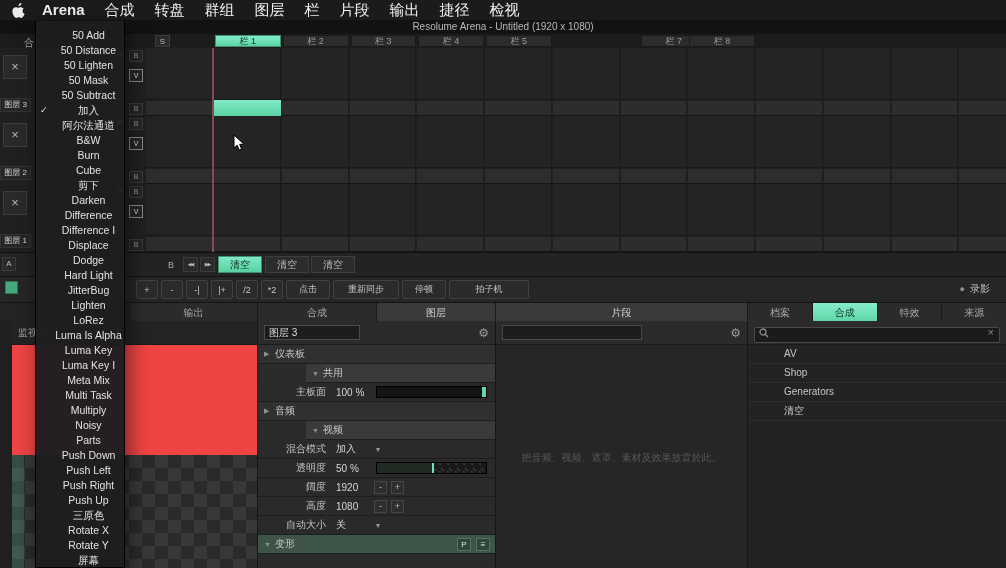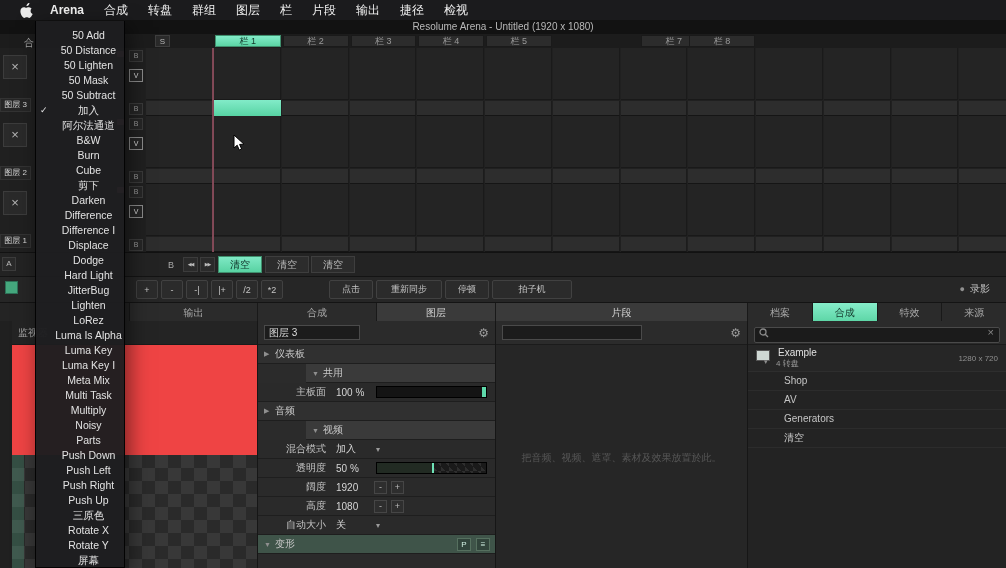--- a/index.html
+++ b/index.html
@@ -1,21 +1,21 @@
 <!DOCTYPE html>
 <html><head>
 <meta charset="utf-8">
 <style>
   html,body{margin:0;padding:0;background:#000;}
   .screen{position:relative;width:1006px;height:568px;background:#202020;overflow:hidden;
           font-family:"Liberation Sans",sans-serif;-webkit-font-smoothing:antialiased;}
 
   
   .menubar{position:absolute;top:0;left:0;right:0;height:20px;background:#1b1b1d;display:flex;
-           align-items:center;padding-left:18px;color:#f0f0f0;font-size:12px;z-index:30;}
+           align-items:center;padding-left:10px;color:#f0f0f0;font-size:15px;z-index:30;}
   .apple{width:14px;height:15px;margin:0 6px 0 2px;display:flex;align-items:center;}
   .mitem{padding:0 10px;line-height:20px;white-space:nowrap;}
   .mitem.first{font-weight:700;}
 
   
   .titlebar{position:absolute;top:20px;left:0;right:0;height:14px;background:#121212;color:#b8b8b8;
             font-size:10px;line-height:14px;text-align:center;}
 
   
   .colheaders{position:absolute;top:34px;left:0;right:0;height:14px;background:#1c1c1c;}
@@ -312,21 +312,21 @@
 
   <div class="bpmrow">
     <div class="compled"></div>
     <div class="tempobtns" id="tempobtns">
         <div class="tbtn" style="width: 22px;">+</div>
         <div class="tbtn" style="width: 22px;">-</div>
         <div class="tbtn" style="width: 22px;">-|</div>
         <div class="tbtn" style="width: 22px;">|+</div>
         <div class="tbtn" style="width: 22px;">/2</div>
         <div class="tbtn" style="width: 22px;">*2</div>
-        <div class="tbtn" style="width: 44px; margin-left: 43px;">点击</div>
+        <div class="tbtn" style="width: 44px;">点击</div>
         <div class="tbtn" style="width: 66px;">重新同步</div>
         <div class="tbtn" style="width: 44px;">停顿</div>
         <div class="tbtn" style="width: 80px;">拍子机</div>
       </div>
     <div class="record">
       <span class="dot">●</span>
       <span>录影</span>
     </div>
   </div>
 
@@ -433,30 +433,23 @@
     <div class="phead">
       <div class="searchwrap">
         <svg class="sicon" width="10" height="10" viewBox="0 0 10 10">
           <circle cx="4" cy="4" r="3" fill="none" stroke="#8a8a8a" stroke-width="1.3"></circle>
           <line x1="6.2" y1="6.2" x2="9" y2="9" stroke="#8a8a8a" stroke-width="1.3"></line>
         </svg>
         <input class="sinput" style="">
         <span class="clearx">×</span>
       </div>
     </div>
-    <div class="exrow">
-      <span class="exthumb"></span>
-      <span class="exname">Example</span>
-      <span class="exres">1280 x 720</span>
-      <span class="extri">▾</span>
-      <span class="exsub">4 转盘</span>
-    </div>
     <div id="blist">
+        <div class="bitem">AV</div>
         <div class="bitem">Shop</div>
-        <div class="bitem">AV</div>
         <div class="bitem">Generators</div>
         <div class="bitem">清空</div>
       </div>
   </div>
 
   <div class="dropdown">
     <div id="menuitems">
         <div class="ditem"><span>50 Add</span></div>
         <div class="ditem"><span>50 Distance</span></div>
         <div class="ditem"><span>50 Lighten</span></div>

